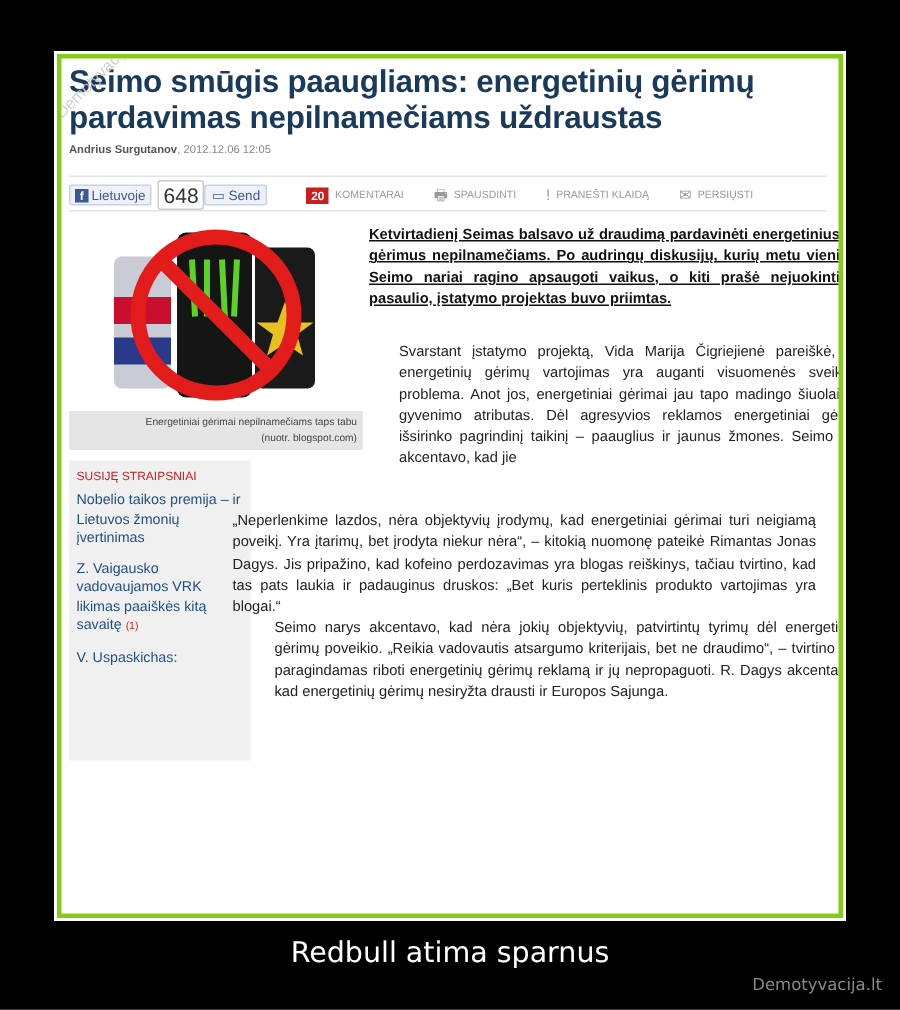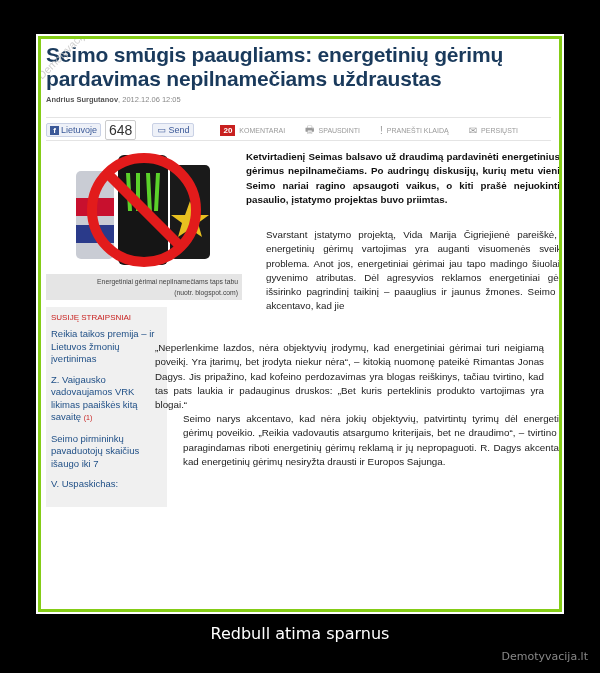--- a/index.html
+++ b/index.html
@@ -7,39 +7,39 @@
   .frame { position:absolute; left:36px; top:34px; width:528px; height:580px; border:2px solid #fff; background:#84cc16; box-sizing:border-box; }
   .shot { position:absolute; left:3px; top:3px; right:3px; bottom:3px; background:#fff; overflow:hidden; }
   .title { position:absolute; left:5px; top:4px; width:510px; font-weight:bold; color:#1a3a5c; font-size:21px; line-height:24px; letter-spacing:-0.2px; }
   .byline { position:absolute; left:5px; top:56px; font-size:7.5px; color:#888; }
   .byline b { color:#555; font-weight:bold; }
   .watermark { position:absolute; left:-6px; top:34px; transform:rotate(-45deg); color:#c8c8c8; font-size:11px; opacity:0.85; transform-origin:left top; }
   .social { position:absolute; left:5px; top:78px; right:8px; height:20px; border-top:1px solid #e4e4e4; border-bottom:1px solid #e4e4e4; padding-top:2px; display:flex; align-items:center; font-size:8px; }
   .fb-btn { border:1px solid #c9d1e5; background:#eef1f8; color:#3b5998; font-size:9px; padding:1px 3px; border-radius:2px; display:flex; align-items:center; gap:2px; }
   .fb-icon { width:9px; height:9px; background:#3b5998; color:#fff; font-size:8px; line-height:9px; text-align:center; font-weight:bold; }
   .count { border:1px solid #ccc; background:#fff; color:#333; font-size:14px; padding:1px 3px; margin-left:4px; border-radius:2px; }
-  .send-btn { margin-left:16px; border:1px solid #c9d1e5; background:#eef1f8; color:#3b5998; font-size:9px; padding:1px 4px; border-radius:2px; }
+  .send-btn { margin-left:0; border:1px solid #c9d1e5; background:#eef1f8; color:#3b5998; font-size:9px; padding:1px 4px; border-radius:2px; }
   .act { color:#999; font-size:7px; margin-left:20px; display:flex; align-items:center; gap:4px; }
   .badge { background:#c8201f; color:#fff; font-weight:bold; font-size:8px; padding:1px 3px; }
   .ico { color:#999; font-size:10px; }
   .image { position:absolute; left:5px; top:104px; width:196px; height:128px; background:#fff; }
   .caption { position:absolute; left:5px; top:235px; width:196px; height:26px; background:#e5e5e5; font-size:6.8px; color:#444; text-align:right; line-height:11px; padding:2px 4px; box-sizing:border-box; }
   .related { position:absolute; left:5px; top:268px; width:121px; height:200px; background:#f0f0f0; padding:6px 5px; box-sizing:border-box; }
   .related h4 { margin:0 0 6px 0; font-size:8px; color:#c8201f; font-weight:normal; }
   .related .item { font-size:9.5px; color:#1f4f86; line-height:12.5px; margin-bottom:8px; }
   .related .item .c { color:#c8201f; font-size:7px; }
-  .lead { position:absolute; left:205px; top:111px; width:314px; font-size:9.8px; line-height:14.3px; font-weight:bold; color:#111; text-align:justify; }
+  .lead { position:absolute; left:205px; top:111px; width:314px; font-size:9.8px; line-height:14.3px; font-weight:bold; color:#111; text-align:justify;text-decoration:underline; }
   .p { position:absolute; font-size:9.8px; line-height:14.3px; color:#222; text-align:justify; }
   .p1 { left:205px; top:189px; width:314px;margin-left:20px; }
   .p1b { left:130px; top:275px; width:389px; }
   .p2 { left:114px; top:302px; width:389px; }
   .p3 { left:142px; top:373px; width:389px; }
   .big { position:absolute; left:0; width:600px; text-align:center; color:#fff; font-family:"DejaVu Sans", sans-serif; }
   .headline { top:530px; font-size:40px;margin-left:46px; }
-  .sub { top:624px; font-size:16px; }
+  .sub { top:624px; font-size:19px; }
   .site { position:absolute; right:12px; top:650px; color:#888; font-family:"DejaVu Sans", sans-serif; font-size:11px; }
 </style>
 </head>
 <body>
 
 <div class="frame">
   <div class="shot">
     <div class="title">Seimo smūgis paaugliams: energetinių gėrimų pardavimas nepilnamečiams uždraustas</div>
     <div class="byline">
       <b>Andrius Surgutanov</b>, <span>2012.12.06 12:05</span>
@@ -86,23 +86,22 @@
         <line x1="61" y1="30" x2="135" y2="104" stroke="#e21b1b" stroke-width="10"></line>
       </svg>
     </div>
     <div class="caption">
       <div>Energetiniai gėrimai nepilnamečiams taps tabu</div>
       <div>(nuotr. blogspot.com)</div>
     </div>
 
     <div class="related">
       <h4>SUSIJĘ STRAIPSNIAI</h4>
-      <div class="item"><span>Reikia taikos premija – ir Lietuvos žmonių įvertinimas</span></div>
+      <div class="item"><span>Nobelio taikos premija – ir Lietuvos žmonių įvertinimas</span></div>
       <div class="item"><span>Z. Vaigausko vadovaujamos VRK likimas paaiškės kitą savaitę</span> <span class="c">(1)</span></div>
-      <div class="item"><span>Seimo pirmininkų pavaduotojų skaičius išaugo iki 7</span></div>
       <div class="item"><span>V. Uspaskichas:</span></div>
     </div>
 
     <div class="lead">Ketvirtadienį Seimas balsavo už draudimą pardavinėti energetinius gėrimus nepilnamečiams. Po audringų diskusijų, kurių metu vieni Seimo nariai ragino apsaugoti vaikus, o kiti prašė nejuokinti pasaulio, įstatymo projektas buvo priimtas.</div>
     <div class="p p1">Svarstant įstatymo projektą, Vida Marija Čigriejienė pareiškė, kad energetinių gėrimų vartojimas yra auganti visuomenės sveikatos problema. Anot jos, energetiniai gėrimai jau tapo madingo šiuolaikinio gyvenimo atributas. Dėl agresyvios reklamos energetiniai gėrimai išsirinko pagrindinį taikinį – paauglius ir jaunus žmones. Seimo narė akcentavo, kad jie</div>
     <div class="p p2">„Neperlenkime lazdos, nėra objektyvių įrodymų, kad energetiniai gėrimai turi neigiamą poveikį. Yra įtarimų, bet įrodyta niekur nėra“, – kitokią nuomonę pateikė Rimantas Jonas Dagys. Jis pripažino, kad kofeino perdozavimas yra blogas reiškinys, tačiau tvirtino, kad tas pats laukia ir padauginus druskos: „Bet kuris perteklinis produkto vartojimas yra blogai.“</div>
     <div class="p p3">Seimo narys akcentavo, kad nėra jokių objektyvių, patvirtintų tyrimų dėl energetinių gėrimų poveikio. „Reikia vadovautis atsargumo kriterijais, bet ne draudimo“, – tvirtino jis, paragindamas riboti energetinių gėrimų reklamą ir jų nepropaguoti. R. Dagys akcentavo, kad energetinių gėrimų nesiryžta drausti ir Europos Sajunga.</div>
   </div>
 </div>
 

